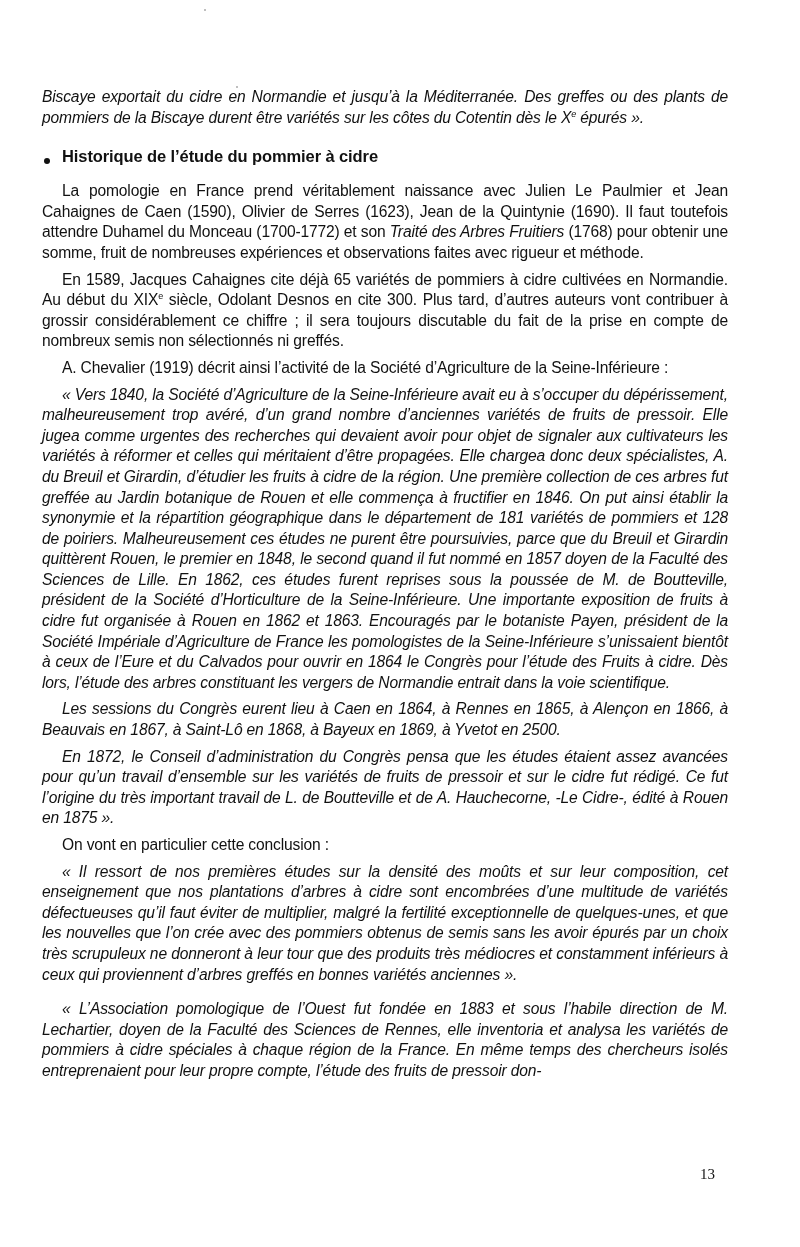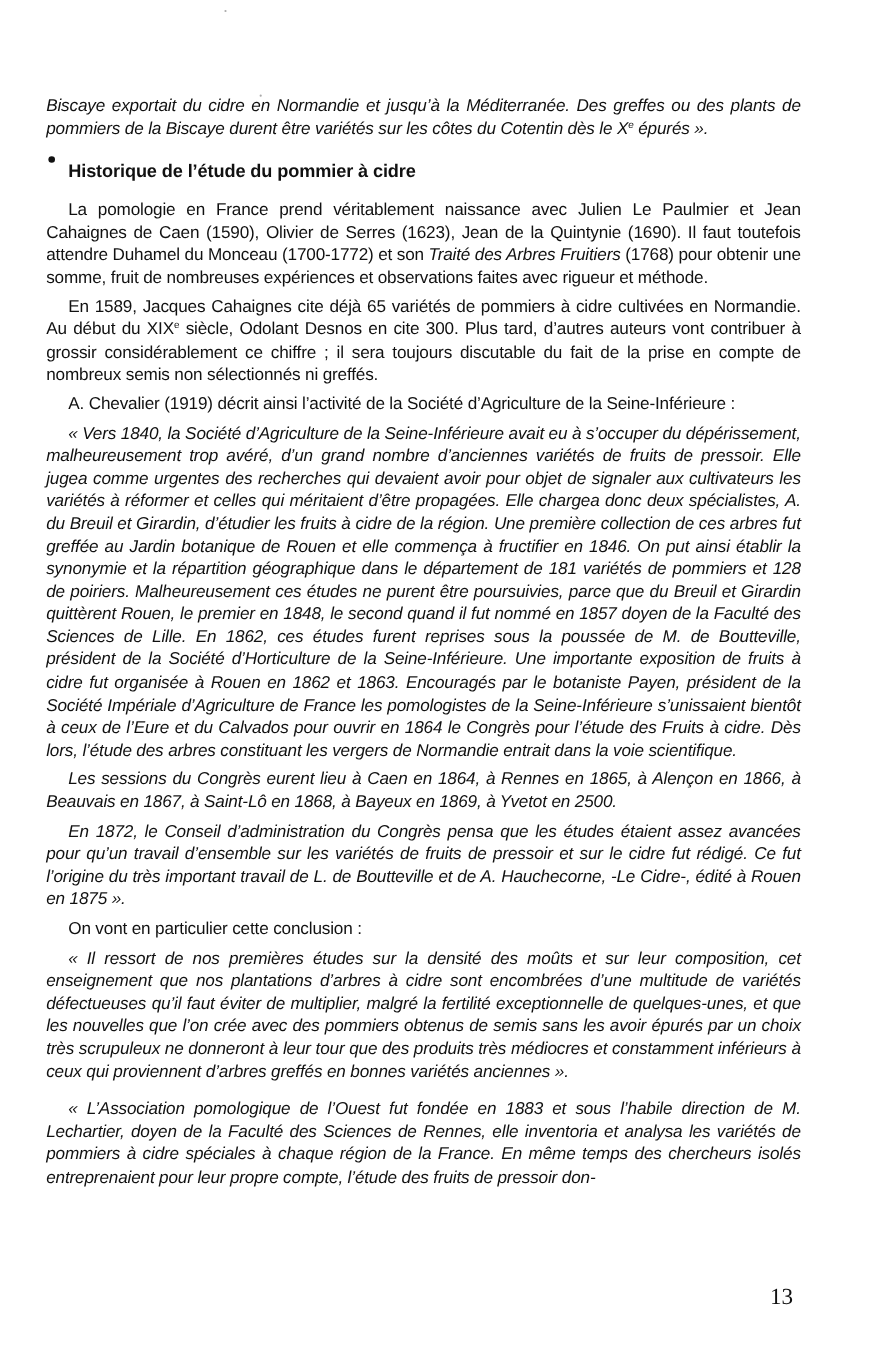--- a/index.html
+++ b/index.html
@@ -25,40 +25,40 @@
     letter-spacing: -0.15px;
   }
   p.indent { text-indent: 20px; }
   .it { font-style: italic; }
   .gap { margin-top: 6px; }
   .heading {
     font-weight: bold;
     font-size: 16.5px;
     line-height: 22px;
     display: flex;
-    align-items: flex-start;
+    align-items: flex-end;
     letter-spacing: -0.1px;
   }
   .bullet {
     display: inline-block;
     width: 6px; height: 6px;
     border-radius: 50%;
     background: #111;
     margin-right: 12px;
     margin-left: 2px;
     position: relative;
     top: -3px;
   }
   sup { font-size: 9px; line-height: 0; vertical-align: 6px; }
   .page-number {
     position: absolute;
     left: 700px;
     top: 1166px;
     font-family: "Liberation Serif", serif;
-    font-size: 21px;
+    font-size: 15px;
   }
   .dot {
     position: absolute;
     width: 2px; height: 2px;
     background: #aaa;
     border-radius: 50%;
   }
 </style>
 </head>
 <body>

